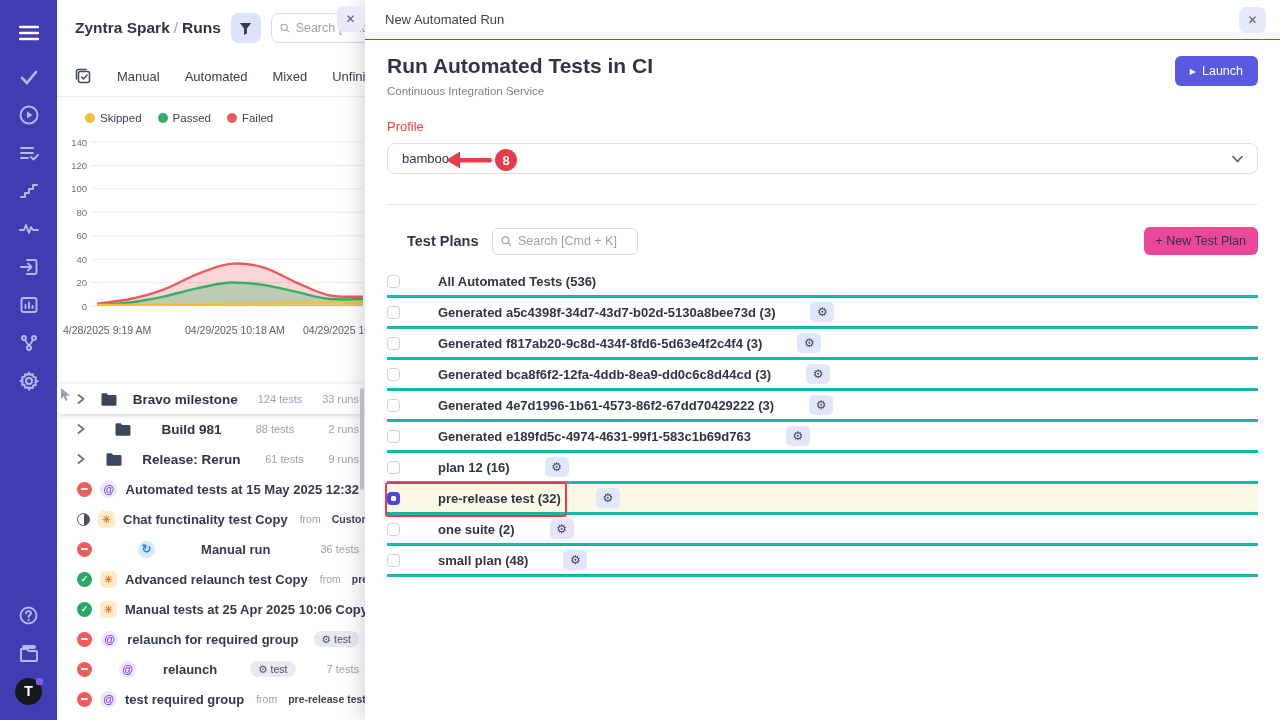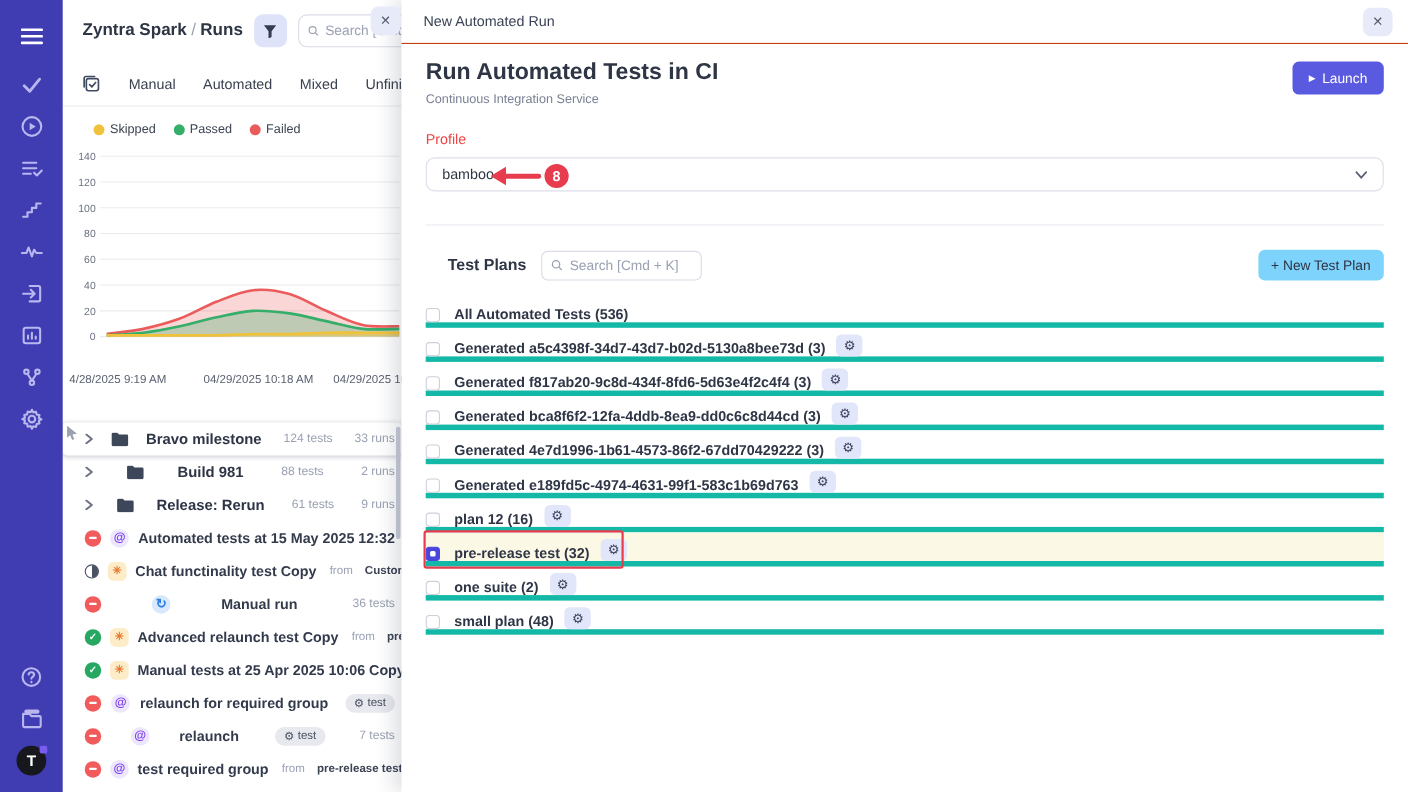--- a/index.html
+++ b/index.html
@@ -34,21 +34,21 @@
   .lp-search input::placeholder,.tp-search input::placeholder{color:#9aa1b2;}
   .tabs{height:41px;border-bottom:1px solid #ecedf2;display:flex;align-items:center;gap:25px;padding:0 0 0 18px;}
   .tab{font-size:13px;color:#39404f;cursor:pointer;white-space:nowrap;}
   .tabs-icon{display:flex;align-items:center;cursor:pointer;}
 
   
   .legend{display:flex;align-items:center;gap:16px;padding:13px 0 0 28px;height:29px;}
   .legend-item{display:flex;align-items:center;gap:5px;font-size:11.5px;color:#3c4353;}
   .legend-dot{width:10px;height:10px;border-radius:50%;}
   .xlabels{position:relative;height:16px;font-size:10.5px;color:#596070;}
-  .xl{position:absolute;top:16px;white-space:nowrap;}
+  .xl{position:absolute;top:2px;white-space:nowrap;}
   .xl0{left:6px;}.xl1{left:128px;}.xl2{left:246px;}
 
   
   .runs-list{position:absolute;left:0;top:384px;width:308px;}
   .run-row{height:30px;display:flex;align-items:center;padding:0 6px 0 20px;gap:8px;white-space:nowrap;cursor:pointer;position:relative;justify-content:space-between;}
   .run-row.hover-card{background:#fff;border-radius:4px;box-shadow:0 1px 5px rgba(20,25,50,.22);}
   .chev{flex:none;display:flex;align-items:center;}
   .folder-ic{flex:none;display:flex;align-items:center;}
   .run-name{font-size:13px;font-weight:700;color:#323a4c;}
   .folder-name{font-size:13.5px;font-weight:700;color:#2c3445;}
@@ -92,24 +92,24 @@
               display:flex;align-items:center;padding:0 14px;cursor:pointer;}
   .profile-value{font-size:13px;color:#2e3545;}
   .profile-chevron{position:absolute;right:14px;top:11px;}
   .annot-arrow{position:absolute;left:56px;top:3px;pointer-events:none;}
   .section-divider{border:none;border-top:1px solid #e9ebf1;margin:30px 0 0;}
 
   .tp-header{display:flex;align-items:center;gap:14px;margin-top:22px;}
   .tp-heading{font-size:14.5px;font-weight:bold;color:#2e3545;margin-left:20px;}
   .tp-search{width:146px;height:27px;border:1px solid #d9dce6;border-radius:6px;display:flex;align-items:center;
              padding:0 8px;gap:6px;}
-  .new-plan-btn{margin-left:auto;background:#7dd3fc;color:#2e3545;border:none;border-radius:6px;
+  .new-plan-btn{margin-left:auto;background:#ec4899;color:#2e3545;border:none;border-radius:6px;
              padding:7px 12px;font-size:12.5px;cursor:pointer;font-family:"Liberation Sans",sans-serif;}
   .plans-list{margin-top:12px;}
-  .plan-row{position:relative;height:31px;display:flex;align-items:flex-end;border-bottom:5px solid #14b8a6;cursor:pointer;}
+  .plan-row{position:relative;height:31px;display:flex;align-items:center;border-bottom:3px solid #14b8a6;cursor:pointer;gap:25px;}
   .plan-row.hl{background:#fcf8e6;}
   .checkbox{flex:none;width:13px;height:13px;border:1px solid #ccd0da;border-radius:3.5px;background:#fff;
             display:flex;align-items:center;justify-content:center;cursor:pointer;}
   .checkbox.checked{background:#4a46dd;border-color:#4a46dd;}
   .checkbox.checked .dot{width:5px;height:5px;background:#fff;border-radius:1.5px;}
   .plan-label{font-size:13px;font-weight:700;color:#2e3545;margin-left:13px;white-space:nowrap;}
   .gear-btn{margin-left:10px;width:24px;height:20px;border:none;border-radius:5px;background:#e2e6fa;color:#3e4660;
             font-size:12px;line-height:1;cursor:pointer;display:flex;align-items:center;justify-content:center;}
   .annotation-box{position:absolute;left:-2px;top:-2px;height:35px;width:182px;border:2.5px solid #e73b4e;
             border-radius:3px;pointer-events:none;}

